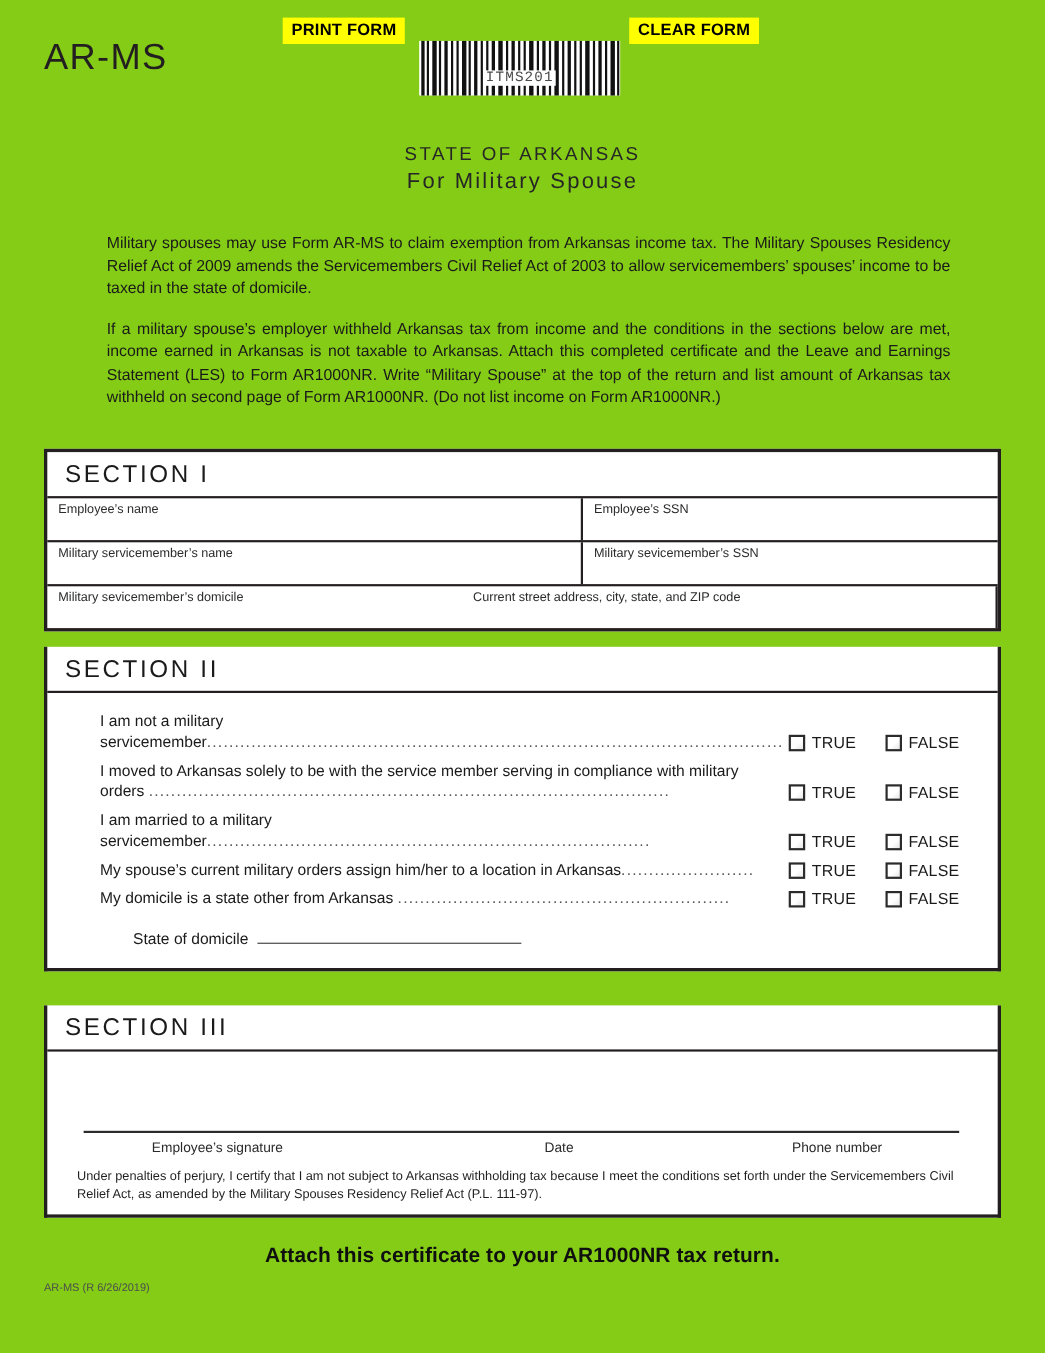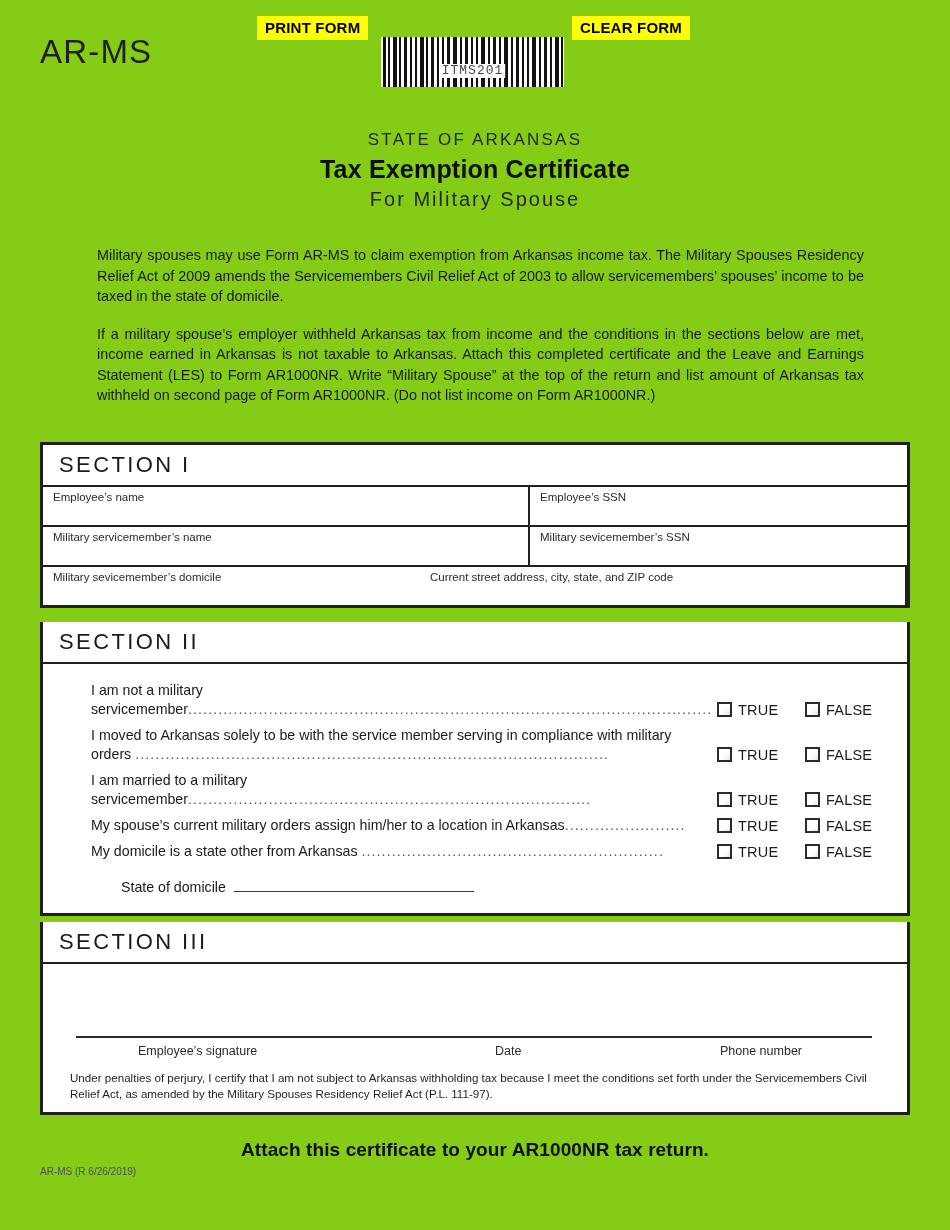--- a/index.html
+++ b/index.html
@@ -308,21 +308,20 @@
             <rect x="174" y="0" width="4" height="50"></rect>
           <rect x="180" y="0" width="2" height="50"></rect>
         </g>
       </svg>
       <div class="barcode-label">ITMS201</div>
     </div>
   </div>
 
   <div class="title-block">
     <div class="title-state">STATE OF ARKANSAS</div>
-    <div class="title-main">Tax Exemption Certificate</div>
     <div class="title-sub">For Military Spouse</div>
   </div>
 
   <div class="intro">
     <p>Military spouses may use Form AR-MS to claim exemption from Arkansas income tax.  The Military Spouses Residency Relief Act of 2009 amends the Servicemembers Civil Relief Act of 2003 to allow servicemembers’ spouses’ income to be taxed in the state of domicile.</p>
     <p>If a military spouse’s employer withheld Arkansas tax from income and the conditions in the sections below are met, income earned in Arkansas is not taxable to Arkansas.  Attach this completed certificate and the Leave and Earnings Statement (LES) to Form AR1000NR.  Write “Military Spouse” at the top of the return and list amount of Arkansas tax withheld on second page of Form AR1000NR.  (Do not list income on Form AR1000NR.)</p>
   </div>
 
   <div class="section" style="margin-top:36px;">
     <div class="section-head">SECTION I</div>
@@ -440,21 +439,21 @@
         </div>
       </div>
 
       <div class="domicile-line">
         <span>State of domicile</span>
         <span class="domicile-blank"></span>
       </div>
     </div>
   </div>
 
-  <div class="section" style="margin-top:6px;">
+  <div class="section" style="margin-top:31px;">
     <div class="section-head">SECTION III</div>
 
     <div class="sec3-body">
       <div class="sig-space"></div>
       <div class="sig-rule"></div>
       <div class="sig-labels">
         <span class="sig-emp">Employee’s signature</span>
         <span class="sig-date">Date</span>
         <span class="sig-phone">Phone number</span>
       </div>

